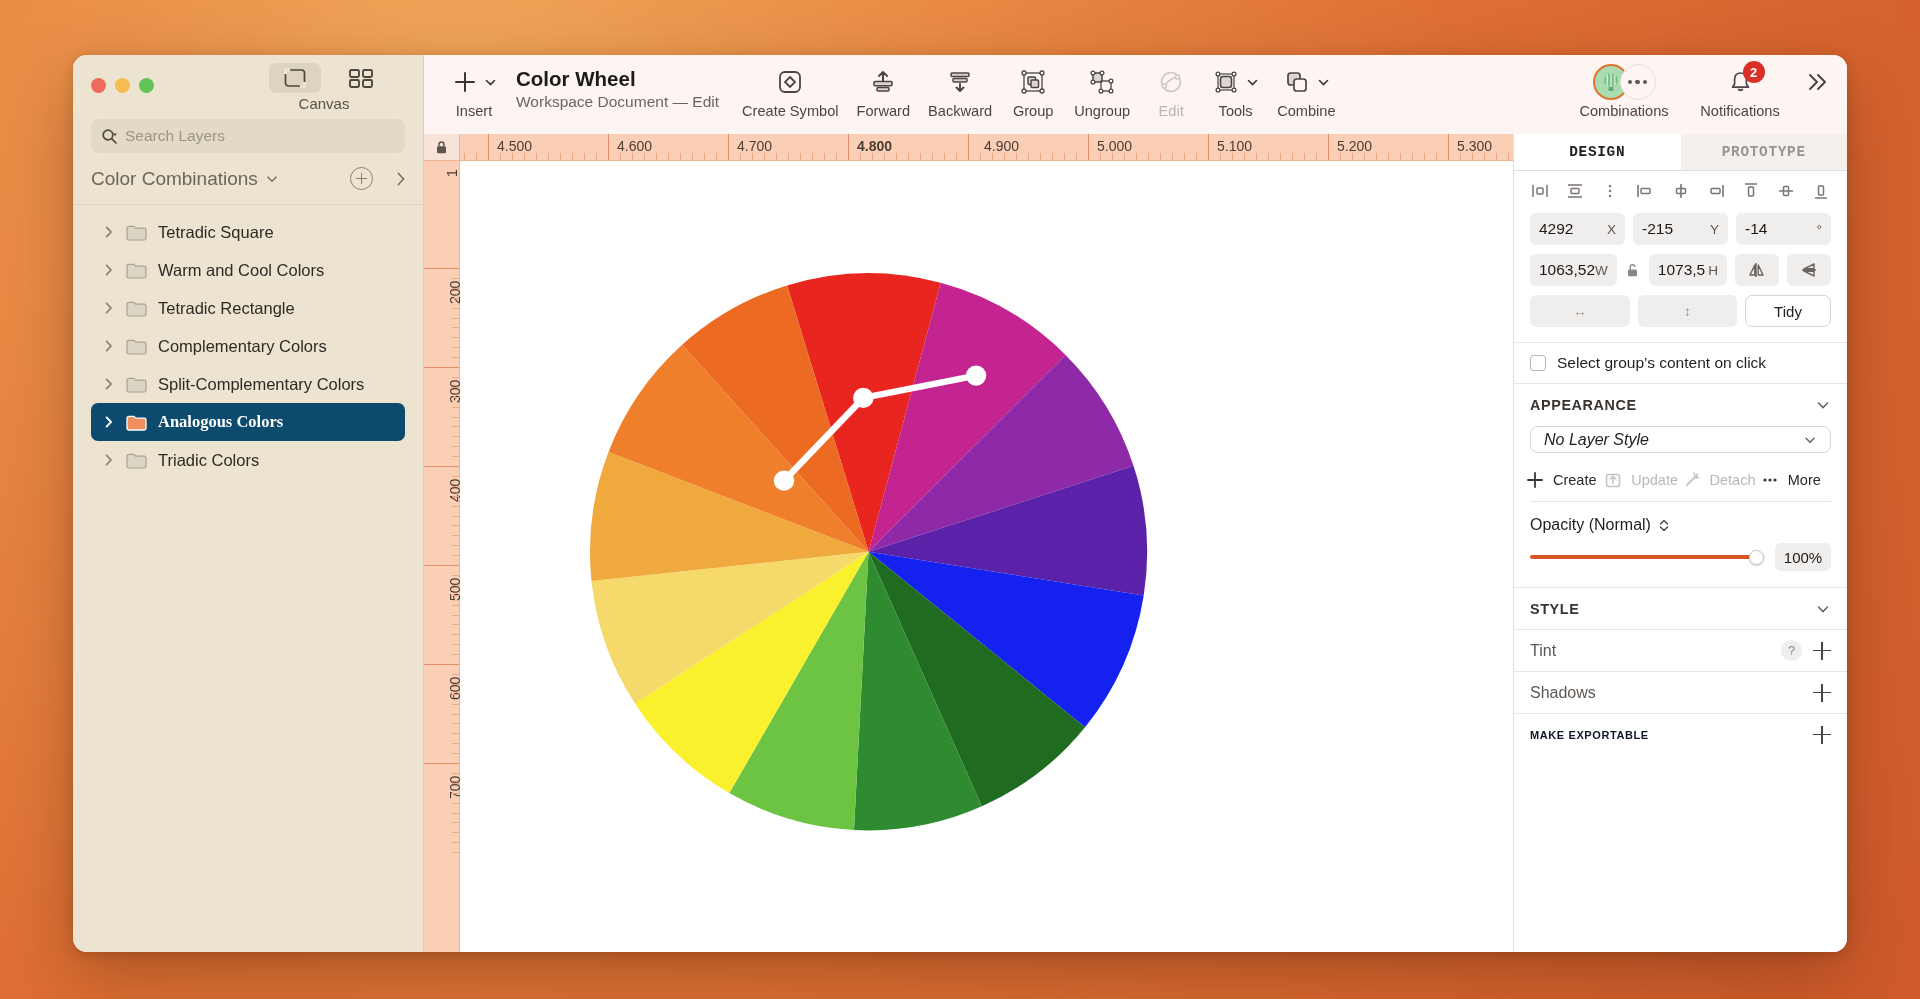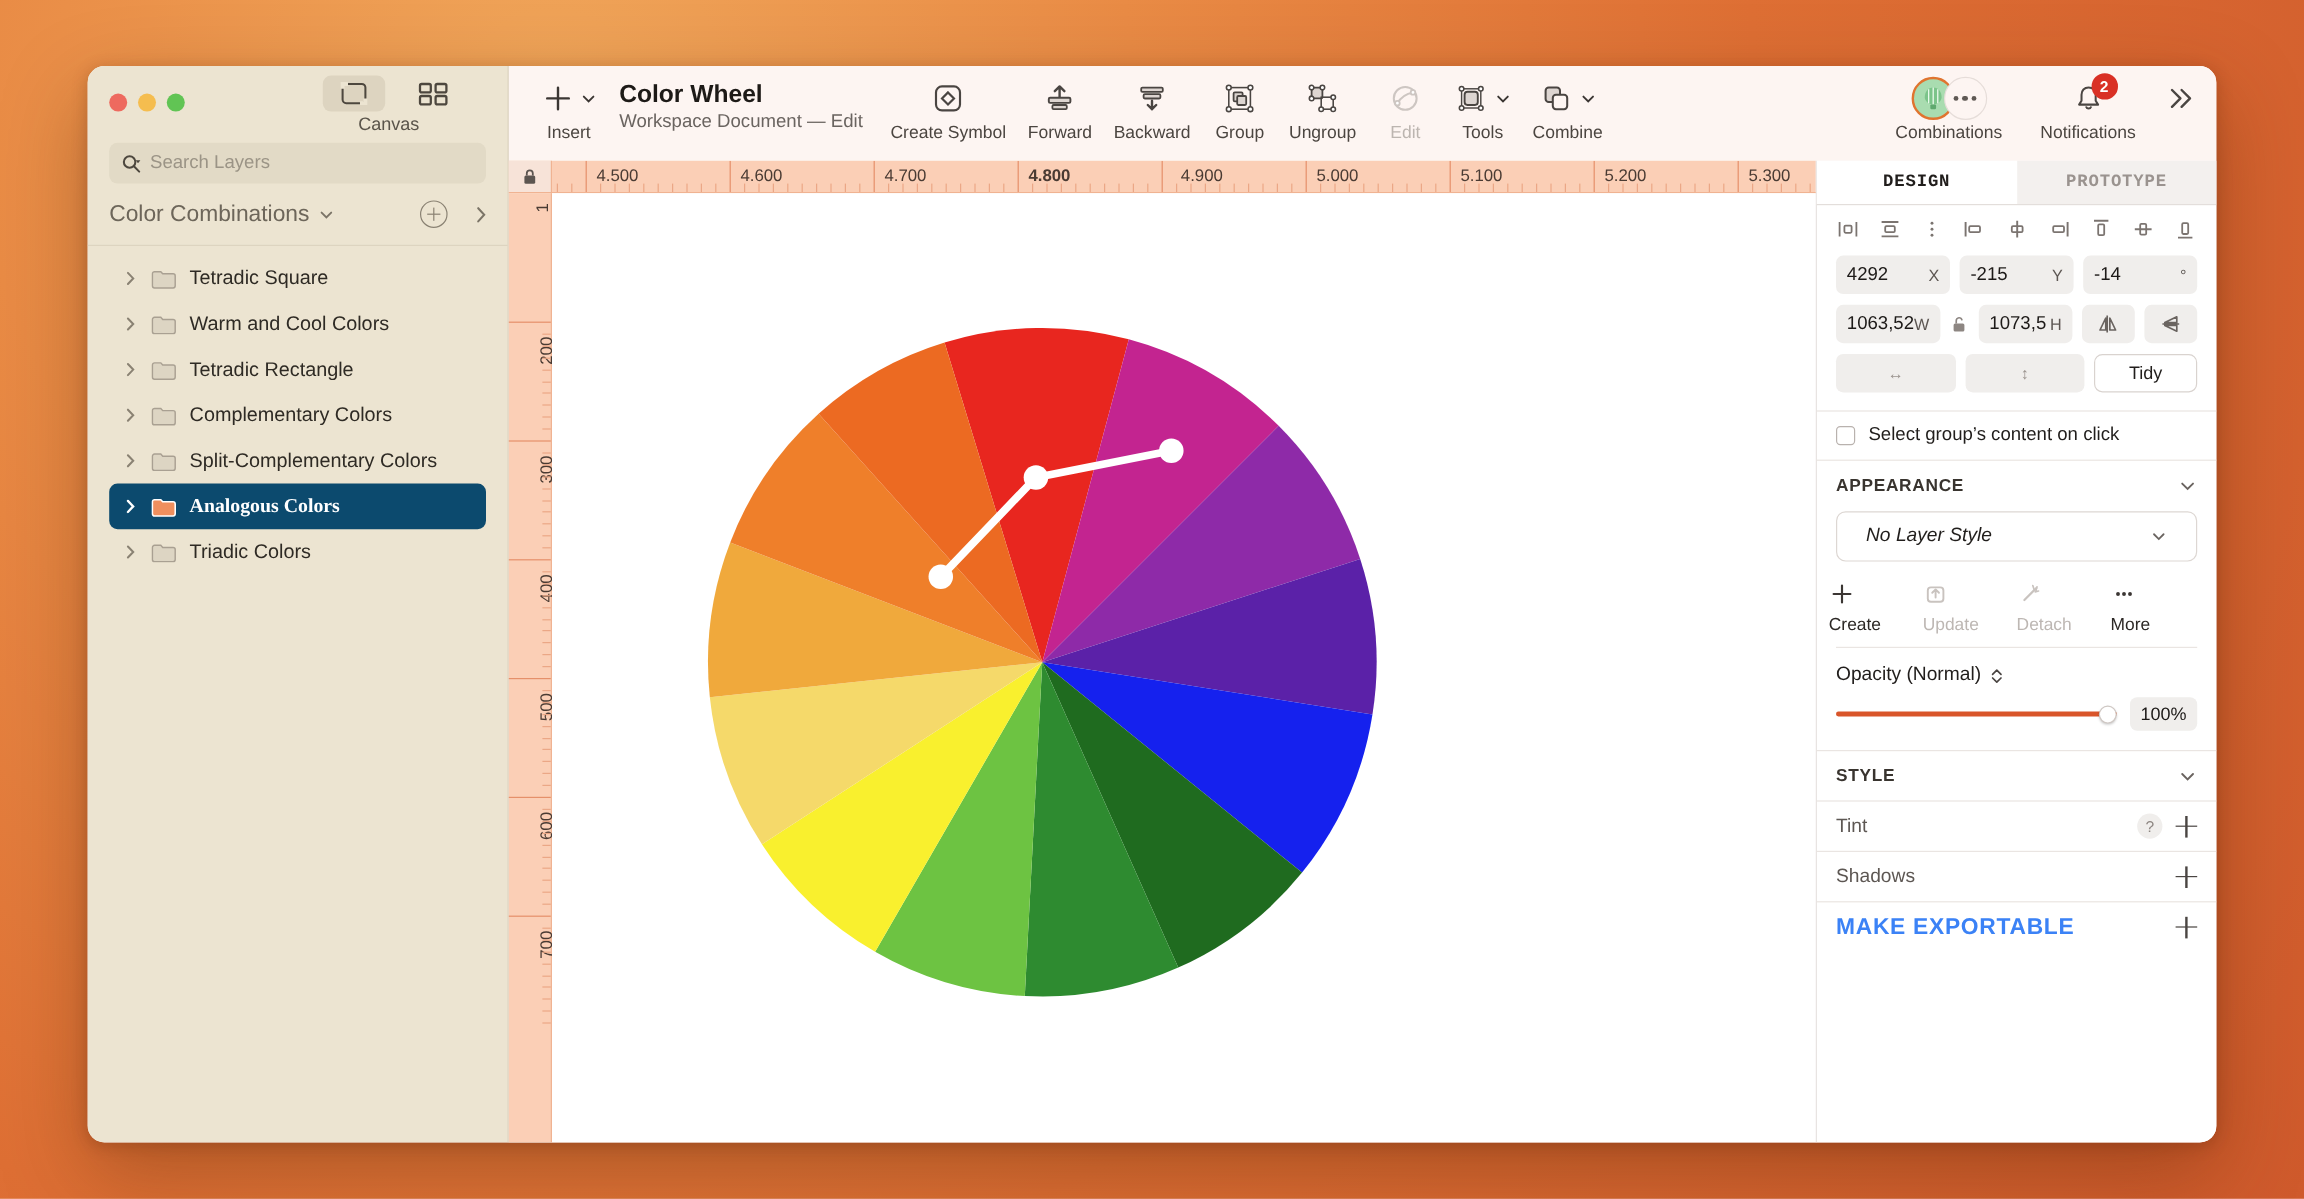--- a/index.html
+++ b/index.html
@@ -122,26 +122,26 @@
   .tidy { width: 86px; height: 32px; border: 1px solid #d9d3cf; border-radius: 7px; background: #fff;
           display: flex; align-items: center; justify-content: center; font-size: 15px; color: #211e1c; }
   .lockmini { width: 16px; display: flex; align-items: center; justify-content: center; }
   .checkrow { height: 42px; display: flex; align-items: center; gap: 11px; padding: 0 16px;
               border-top: 1px solid #eae5e2; border-bottom: 1px solid #eae5e2; margin-top: 6px; }
   .cbox { width: 16px; height: 16px; border: 1.4px solid #b9b2ae; border-radius: 3.5px; }
   .checkrow span { font-size: 15.5px; color: #211e1c; }
   .sect-head { height: 42px; display: flex; align-items: center; padding: 0 16px; }
   .sect-head .t { font-size: 14.4px; font-weight: 700; letter-spacing: .6px; color: #39342f; }
   .sect-head .sp { flex: 1; }
-  .select-box { margin: 0 16px 12px; height: 42px; border: 1px solid #ddd7d3; border-radius: 8px;
-                display: flex; align-items: center; padding: 0 24px; }
+  .select-box { margin: 0 16px 12px; height: 27px; border: 1px solid #ddd7d3; border-radius: 8px;
+                display: flex; align-items: center; padding: 0 13px; }
   .select-box .lbl { font-size: 16px; font-style: italic; color: #211e1c; }
   .select-box .sp { flex: 1; }
   .quad { display: flex; padding: 4px 10px 10px; }
-  .quad-item { flex: 1; display: flex; flex-direction: column; gap: 7px; }
+  .quad-item { flex: 1; display: flex; flex-direction: row; align-items: center; gap: 7px; }
   .quad-item .ql { font-size: 14.5px; color: #2c2825; }
   .quad-item.dim .ql { color: #bdb7b3; }
   .divider { height: 1px; background: #eae5e2; margin: 0 16px; }
   .op-head { display: flex; align-items: center; gap: 7px; padding: 14px 16px 9px; }
   .op-head .t { font-size: 16px; color: #211e1c; }
   .op-row { display: flex; align-items: center; gap: 11px; padding: 0 16px 16px; }
   .slider { flex: 1; position: relative; height: 14px; display: flex; align-items: center; }
   .slider .track { height: 3.5px; width: 100%; background: #d9552a; border-radius: 2px; }
   .slider .knob { position: absolute; right: 0; width: 15px; height: 15px; border-radius: 50%;
                   background: #fff; border: 1px solid #cfc8c4; box-shadow: 0 1px 2px rgba(0,0,0,.2); }
@@ -840,21 +840,21 @@
             <span class="plus-g"></span>
           </div>
 
           <div class="prop-row">
             <span class="t">Shadows</span>
             <span class="sp"></span>
             <span class="plus-g"></span>
           </div>
 
           <div class="prop-row">
-            <span class="t" style="font-weight:700;font-size:19px;letter-spacing:.6px;color:#3b82f6">MAKE EXPORTABLE</span>
+            <span class="t" style="font-weight:700;font-size:11px;letter-spacing:.6px;color:#0f172a">MAKE EXPORTABLE</span>
             <span class="sp"></span>
             <span class="plus-g"></span>
           </div>
         </div>
       </div>
     </div>
   </div>
 </div>
 
 </body></html>

